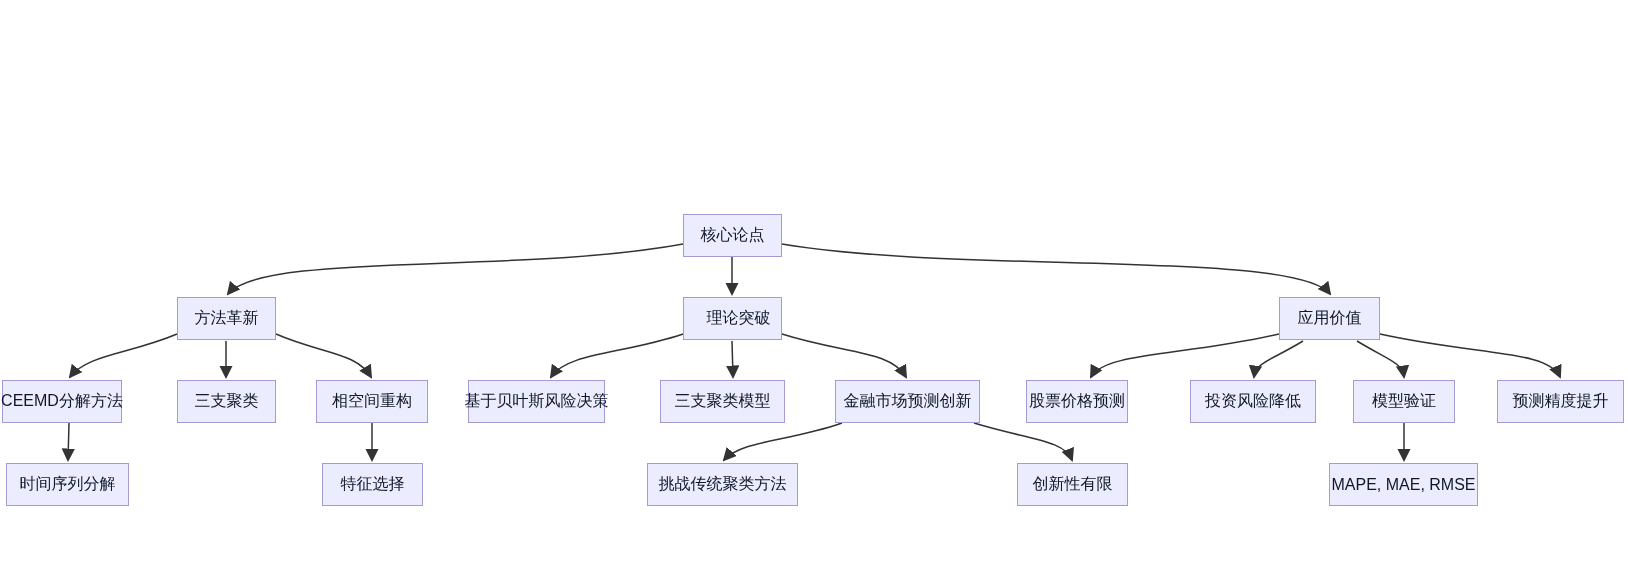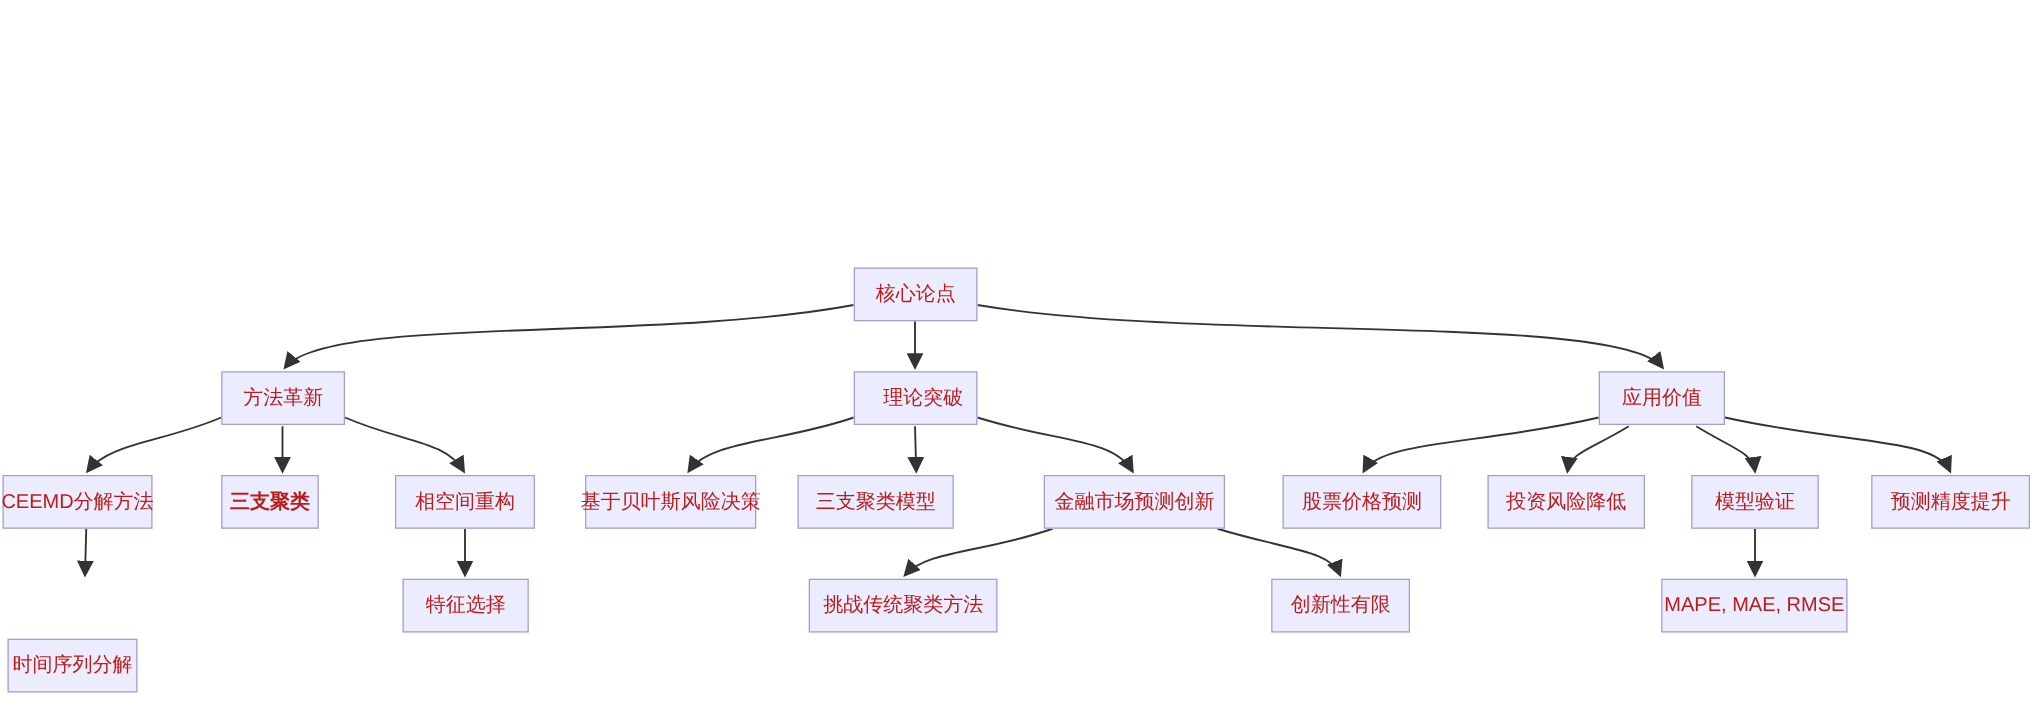--- a/index.html
+++ b/index.html
@@ -30,40 +30,40 @@
   .node {
     position: absolute;
     box-sizing: border-box;
     height: 43px;
     background: #ECECFF;
     border: 1px solid #a49bd5;
     display: flex;
     align-items: center;
     justify-content: center;
     font-size: 16px;
-    color: #b91c1c;
+    color: #0f172a;
     white-space: nowrap;
     text-align: center;
   }
   
   .n-core       { left: 683px;  top: 214px; width: 99px;  }
   .n-method     { left: 177px;  top: 297px; width: 99px;  }
   .n-theory     { left: 683px;  top: 297px; width: 99px; padding-left: 12px;  }
   .n-value      { left: 1279px; top: 297px; width: 101px; }
   .n-ceemd      { left: 2px;    top: 380px; width: 120px; }
-  .n-threeway   { left: 177px;  top: 380px; width: 78px; font-weight: bold;  }
+  .n-threeway   { left: 177px;  top: 380px; width: 99px;  }
   .n-phase      { left: 316px;  top: 380px; width: 112px; }
   .n-bayes      { left: 468px;  top: 380px; width: 137px; }
-  .n-threemodel { left: 638px;  top: 380px; width: 125px; }
+  .n-threemodel { left: 660px;  top: 380px; width: 125px; }
   .n-finance    { left: 835px;  top: 380px; width: 145px; }
-  .n-stock      { left: 1026px; top: 380px; width: 127px; }
+  .n-stock      { left: 1026px; top: 380px; width: 102px; }
   .n-risk       { left: 1190px; top: 380px; width: 126px; }
   .n-model      { left: 1353px; top: 380px; width: 102px; }
   .n-accuracy   { left: 1497px; top: 380px; width: 127px; }
-  .n-timeseries { left: 6px;    top: 463px; width: 104px; margin-top: 48px; }
+  .n-timeseries { left: 6px;    top: 463px; width: 123px; }
   .n-feature    { left: 322px;  top: 463px; width: 101px; }
   .n-challenge  { left: 647px;  top: 463px; width: 151px; }
   .n-limited    { left: 1017px; top: 463px; width: 111px; }
   .n-metrics    { left: 1329px; top: 463px; width: 149px; }
 </style>
 </head>
 <body>
 
 <div class="canvas">
 

